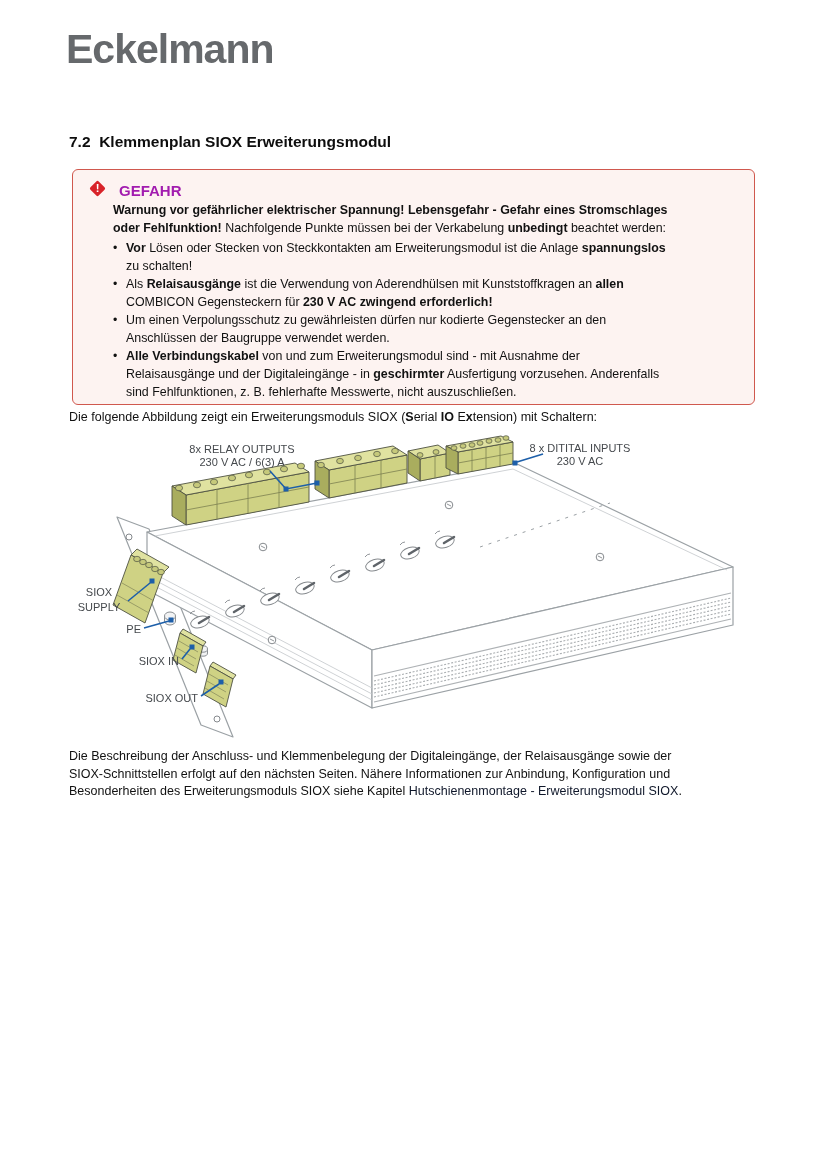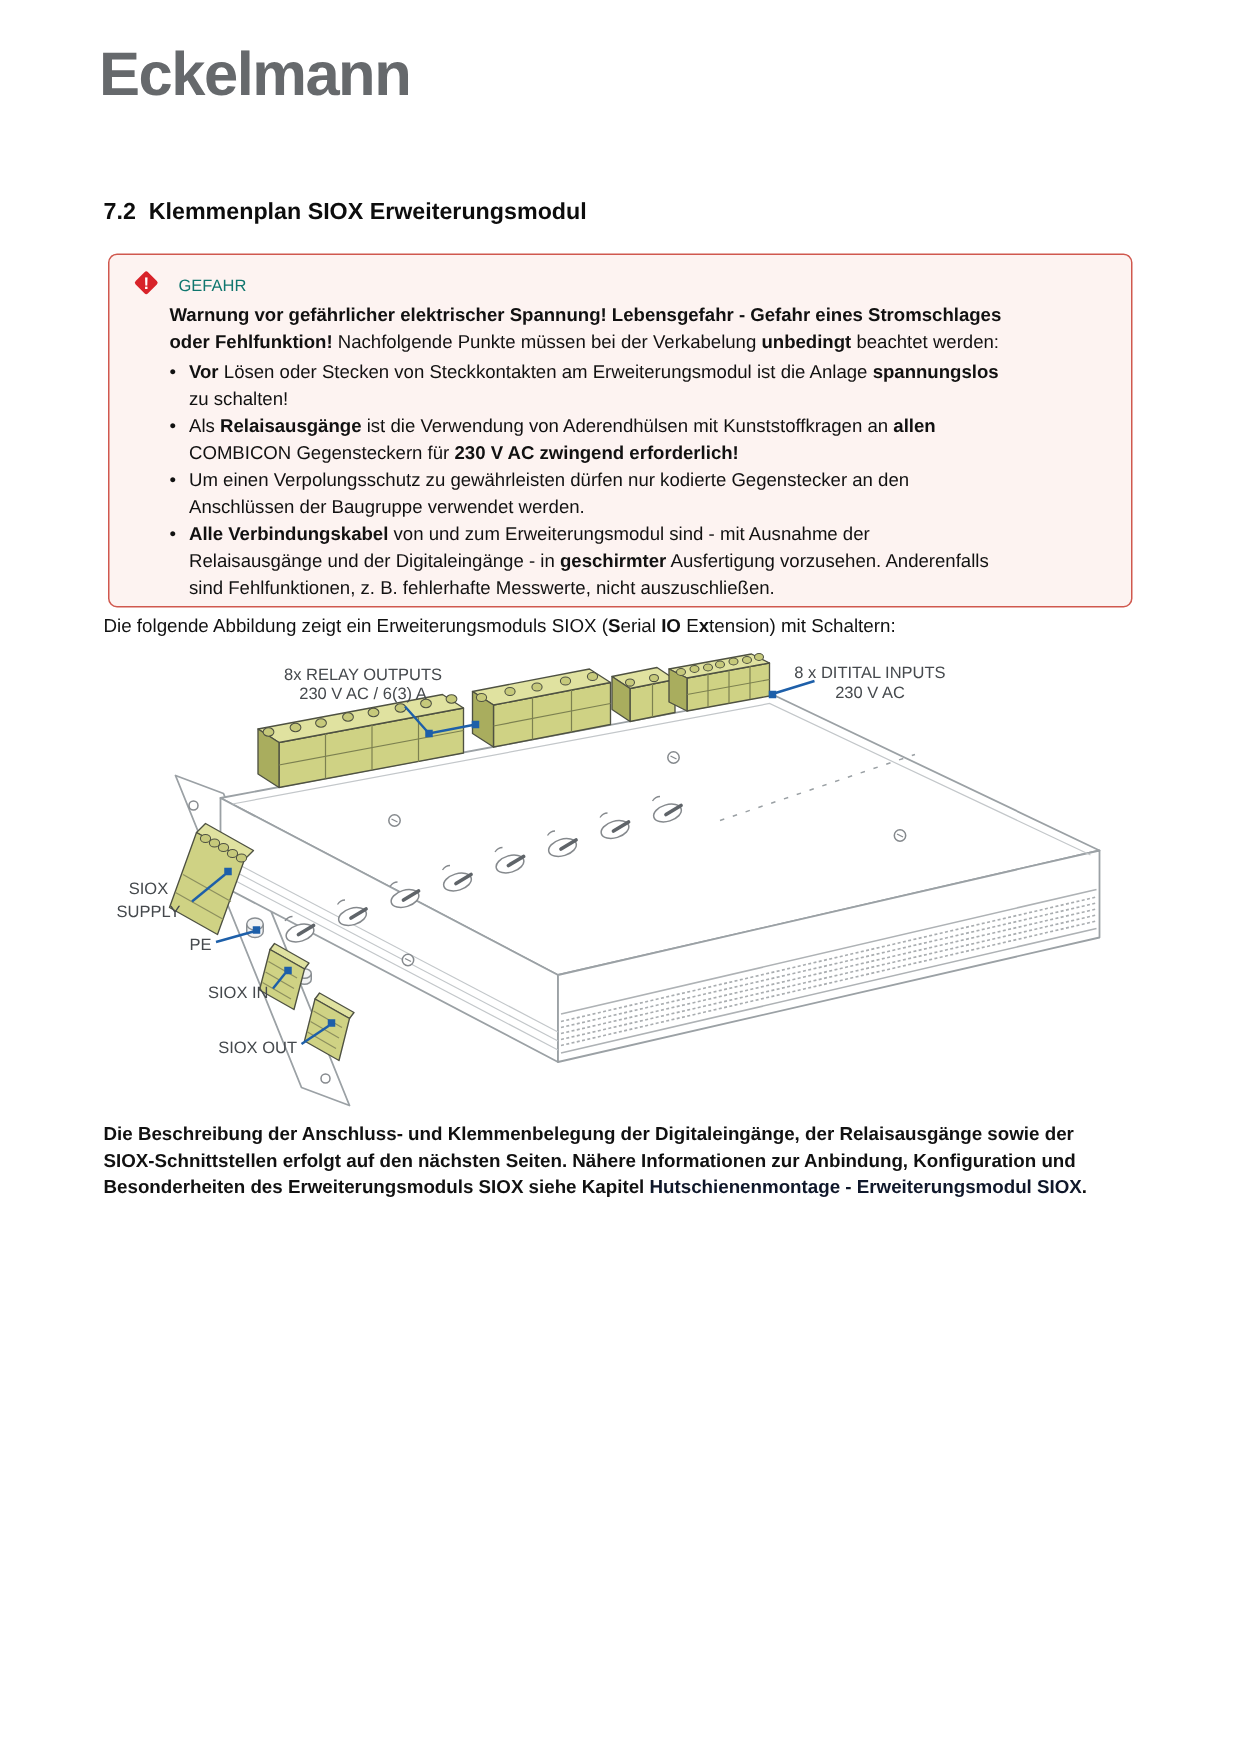--- a/index.html
+++ b/index.html
@@ -6,31 +6,31 @@
   .page{position:relative;width:827px;height:894px;background:#ffffff;overflow:hidden;
         font-family:"Liberation Sans",sans-serif;color:#111111;}
   .logo{position:absolute;left:66px;top:26px;font-size:41px;font-weight:bold;
         color:#66696c;letter-spacing:-1px;}
   .heading{position:absolute;left:69px;top:133px;font-size:15.5px;font-weight:bold;
         white-space:pre;color:#0d0d0d;}
   
   .danger-box{position:absolute;left:72px;top:169px;width:683px;height:236px;
         border:1.5px solid #d0584e;border-radius:6px;background:#fdf3f1;box-sizing:border-box;}
   .danger-title-row{position:absolute;left:16px;top:10px;display:flex;align-items:center;gap:13px;}
-  .danger-title{font-size:11px;font-weight:normal;color:#0f766e;}
+  .danger-title{font-size:15px;font-weight:bold;color:#a21caf;}
   .danger-intro{position:absolute;left:40px;top:31px;width:628px;font-size:12.4px;
         line-height:18px;white-space:pre-wrap;}
   .danger-list{position:absolute;left:40px;top:69px;width:628px;margin:0;padding:0;list-style:none;}
   .danger-list li{position:relative;padding-left:13px;font-size:12.4px;line-height:18px;}
   .danger-list li::before{content:"\2022";position:absolute;left:0;top:0;font-size:12.4px;}
   .rich{white-space:pre-wrap;}
   .rich b{font-weight:bold;}
   .para{position:absolute;font-size:12.5px;line-height:17.5px;color:#111111;}
   #figure-intro{left:69px;top:409px;width:700px;}
-  #closing-para{left:69px;top:748px;width:706px;font-weight:bold;}
+  #closing-para{left:69px;top:748px;width:706px;}
   a.doclink{color:#0f172a;text-decoration:none;cursor:pointer;}
   
   .figure{position:absolute;left:65px;top:433px;width:680px;height:316px;}
   .figure svg text{font-family:"Liberation Sans",sans-serif;font-size:11px;fill:#45494d;}
   .face{fill:#ffffff;stroke:#9ba1a5;stroke-width:1.2;stroke-linejoin:round;}
   .thin{stroke:#c3c7ca;stroke-width:0.8;fill:none;}
   .rib{stroke:#aeb2b5;stroke-width:1.1;fill:none;}
   .ribd{stroke:#a9adb0;stroke-width:1.1;fill:none;stroke-dasharray:2,1.6;}
   .blk-front{fill:#cfd284;stroke:#4e5142;stroke-width:0.9;stroke-linejoin:round;}
   .blk-top{fill:#e0e2a0;stroke:#4e5142;stroke-width:0.9;stroke-linejoin:round;}

